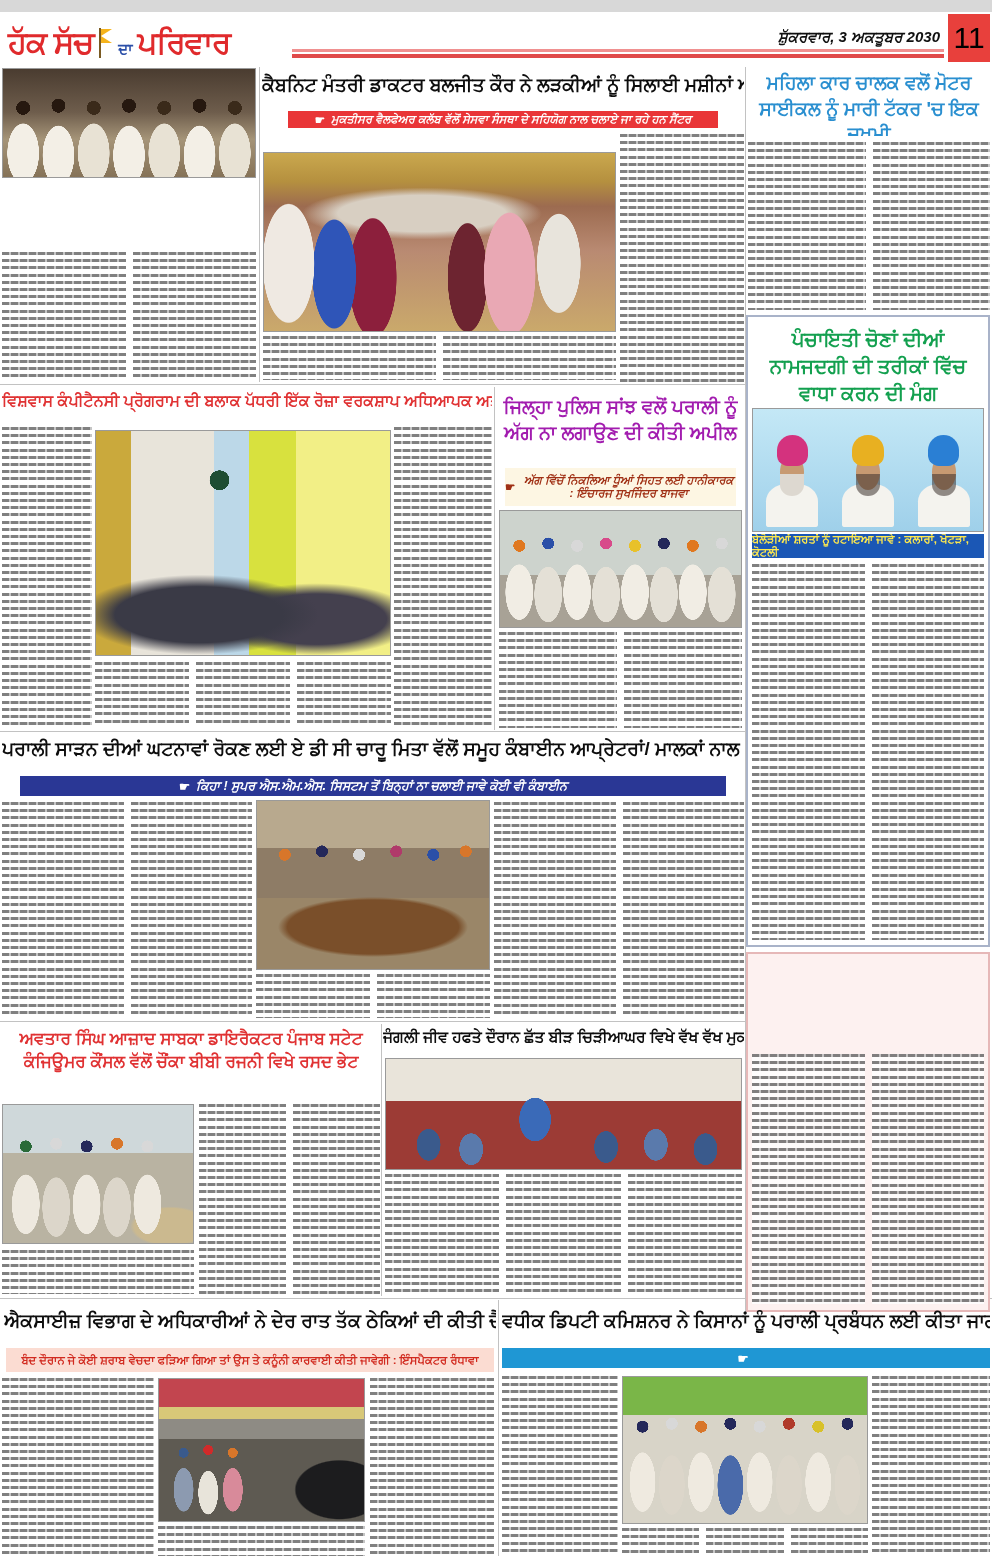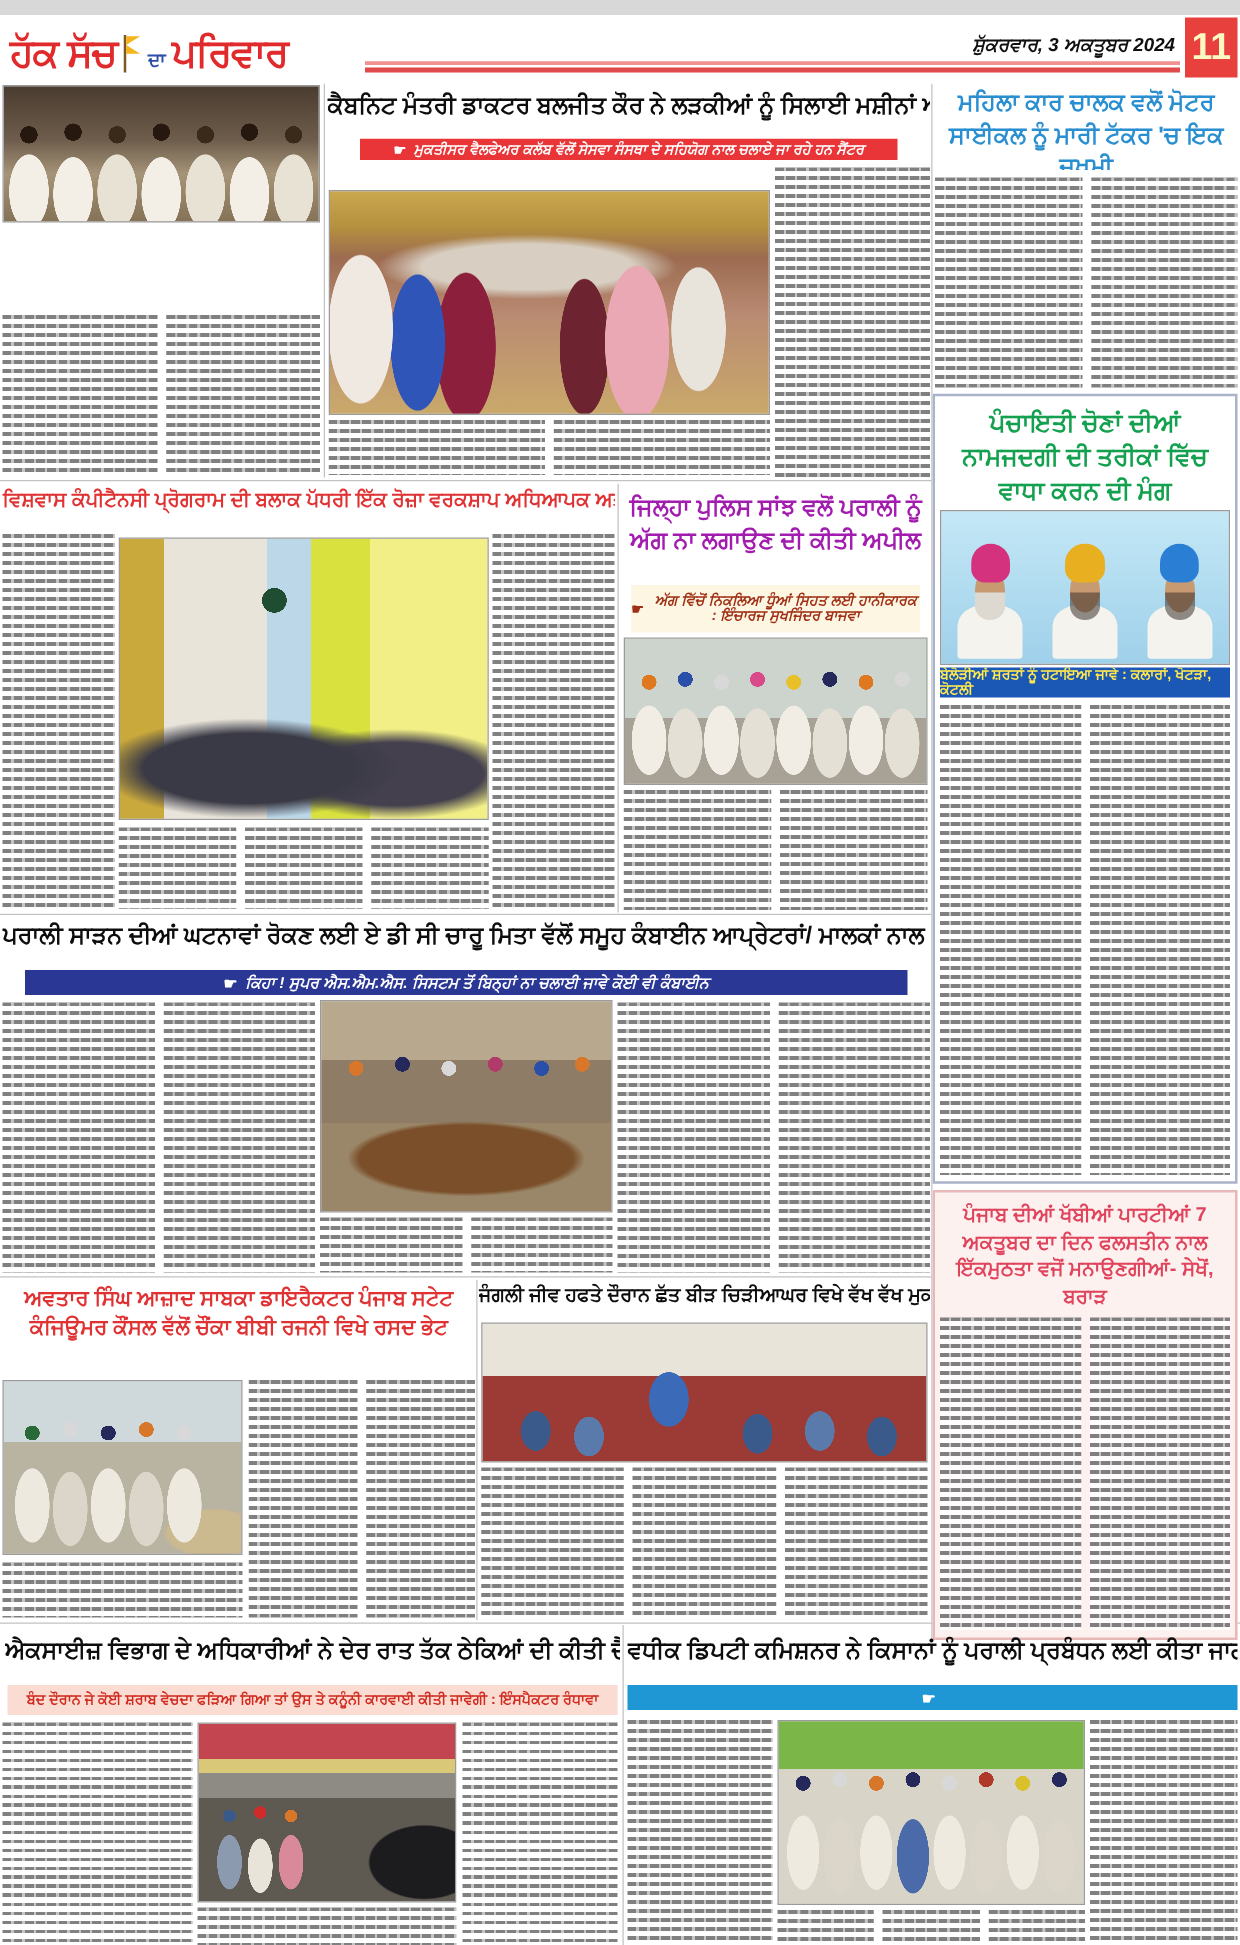--- a/index.html
+++ b/index.html
@@ -21,21 +21,21 @@
   .hline{background:#c2c2c2;height:1px;}
   .boxed{border:2px solid #a9b3c9;background:#fff;}
   .pinkbox{border:2px solid #e6b8b8;background:#fdf1f0;}
   
   #logo{display:flex;align-items:flex-end;gap:4px;}
   .logo-big{font-size:31px;font-weight:bold;color:#e02a2c;letter-spacing:-1px;line-height:1;}
   .logo-da{font-size:15px;font-weight:bold;color:#2b4fa8;line-height:1;margin:0 1px 2px 1px;}
   .flag{position:relative;width:14px;height:30px;margin:0 1px;}
   .flag .pole{position:absolute;left:1px;top:0;width:2px;height:30px;background:#7a5a22;}
   .flag .cloth{position:absolute;left:3px;top:1px;width:0;height:0;border-top:7px solid #f5b31c;border-bottom:7px solid #f5b31c;border-right:11px solid transparent;border-left:0;}
-  #pagenum{display:flex;align-items:center;justify-content:center;background:#e8403c;color:#fef9c3;font-weight:bold;font-size:30px;}
+  #pagenum{display:flex;align-items:center;justify-content:center;background:#e8403c;color:#000000;font-weight:normal;font-size:30px;}
   
   .portrait{position:absolute;bottom:4px;width:26%;height:84%;}
   .portrait .body{position:absolute;bottom:0;left:6%;width:88%;height:42%;background:#f4f3ee;border-radius:40% 40% 6% 6%;}
   .portrait .face{position:absolute;left:30%;bottom:36%;width:40%;height:34%;background:#c79a72;border-radius:50%;}
   .portrait .beard{position:absolute;left:30%;bottom:30%;width:40%;height:22%;background:rgba(60,50,45,.55);border-radius:0 0 50% 50%;}
   .portrait .turban{position:absolute;left:24%;bottom:60%;width:52%;height:30%;border-radius:50% 50% 35% 35%;}
 </style>
 </head>
 <body>
 
@@ -44,21 +44,21 @@
   <div class="abs" style="left:0;top:0;width:992px;height:52px;background:#fff;">
     <div id="logo" class="abs" style="left:8px;top:8px;height:38px;">
       <span class="logo-big">ਹੱਕ ਸੱਚ</span>
       <span class="flag">
           <span class="pole"></span>
           <span class="cloth"></span>
         </span>
       <span class="logo-da">ਦਾ</span>
       <span class="logo-big">ਪਰਿਵਾਰ</span>
     </div>
-    <div class="abs" style="right:52px;top:16px;width:300px;text-align:right;font-weight:bold;font-style:italic;font-size:15px;color:#101010;">ਸ਼ੁੱਕਰਵਾਰ, 3 ਅਕਤੂਬਰ 2024</div>
+    <div class="abs" style="right:52px;top:16px;width:300px;text-align:right;font-weight:bold;font-style:italic;font-size:15px;color:#101010;">ਸ਼ੁੱਕਰਵਾਰ, 3 ਅਕਤੂਬਰ 2030</div>
     <div class="abs" style="left:292px;top:37px;width:652px;height:3px;background:#f09090;"></div>
     <div class="abs" style="left:292px;top:42px;width:652px;height:4px;background:#e04a4a;"></div>
     <div id="pagenum" class="abs" style="left:948px;top:2px;width:42px;height:48px;">11</div>
   </div>
 
   <div class="abs vline" style="left:259px;top:55px;height:315px;"></div>
   <div class="abs vline" style="left:745px;top:55px;height:1245px;"></div>
   <div class="abs hline" style="left:0;top:372px;width:745px;"></div>
   <div class="abs vline" style="left:494px;top:375px;height:343px;"></div>
   <div class="abs hline" style="left:0;top:719px;width:745px;"></div>
@@ -205,21 +205,20 @@
   <div class="abs cols" style="left:494px;top:790px;width:250px;height:216px;">
     <div class="tx"></div>
     <div class="tx"></div>
   </div>
   <div class="abs cols" style="left:256px;top:962px;width:234px;height:44px;">
     <div class="tx"></div>
     <div class="tx"></div>
   </div>
 
   <div class="abs pinkbox" style="left:746px;top:940px;width:244px;height:360px;"></div>
-  <div class="abs hl" style="left:752px;top:950px;width:232px;height:86px;font-size:16px;color:#e0445c;">ਪੰਜਾਬ ਦੀਆਂ ਖੱਬੀਆਂ ਪਾਰਟੀਆਂ 7 ਅਕਤੂਬਰ ਦਾ ਦਿਨ ਫਲਸਤੀਨ ਨਾਲ ਇੱਕਮੁਠਤਾ ਵਜੋਂ ਮਨਾਉਣਗੀਆਂ- ਸੇਖੋਂ, ਬਰਾੜ</div>
   <div class="abs cols" style="left:752px;top:1042px;width:232px;height:250px;">
     <div class="tx"></div>
     <div class="tx"></div>
   </div>
 
   <div class="abs hl" style="left:2px;top:1016px;width:378px;height:70px;font-size:17px;color:#e03233;">ਅਵਤਾਰ ਸਿੰਘ ਆਜ਼ਾਦ ਸਾਬਕਾ ਡਾਇਰੈਕਟਰ ਪੰਜਾਬ ਸਟੇਟ ਕੰਜਿਊਮਰ ਕੌਂਸਲ ਵੱਲੋਂ ਚੌਂਕਾ ਬੀਬੀ ਰਜਨੀ ਵਿਖੇ ਰਸਦ ਭੇਟ</div>
   <div class="photo" style="left:2px;top:1092px;width:192px;height:140px;background-image:
       radial-gradient(circle 6px at 12% 30%, #2a6a38 98%, transparent),
       radial-gradient(circle 6px at 28% 28%, #d8d8d8 98%, transparent),
       radial-gradient(circle 6px at 44% 30%, #24285a 98%, transparent),

